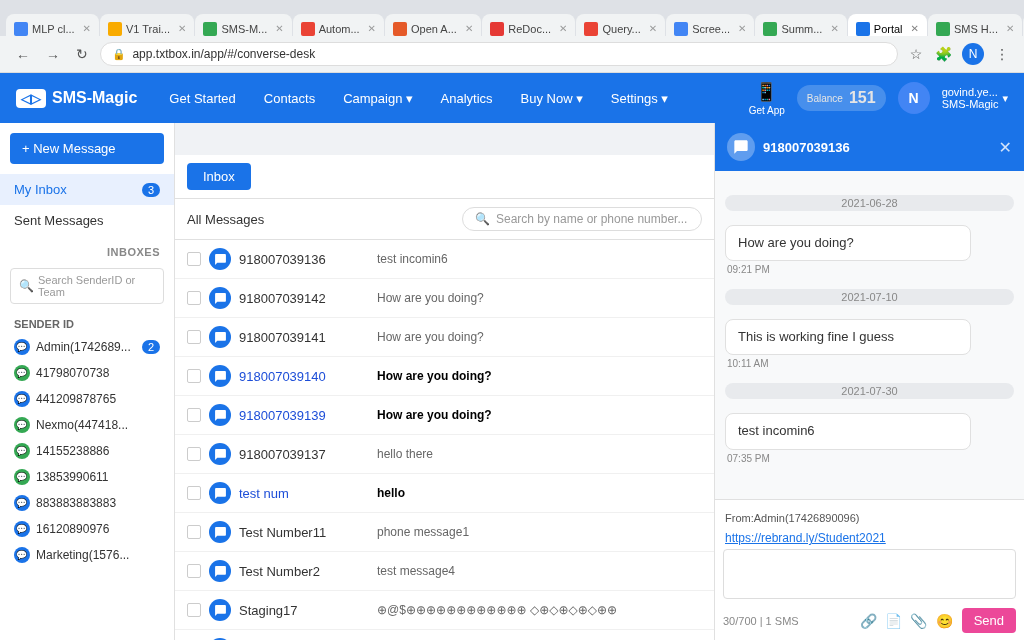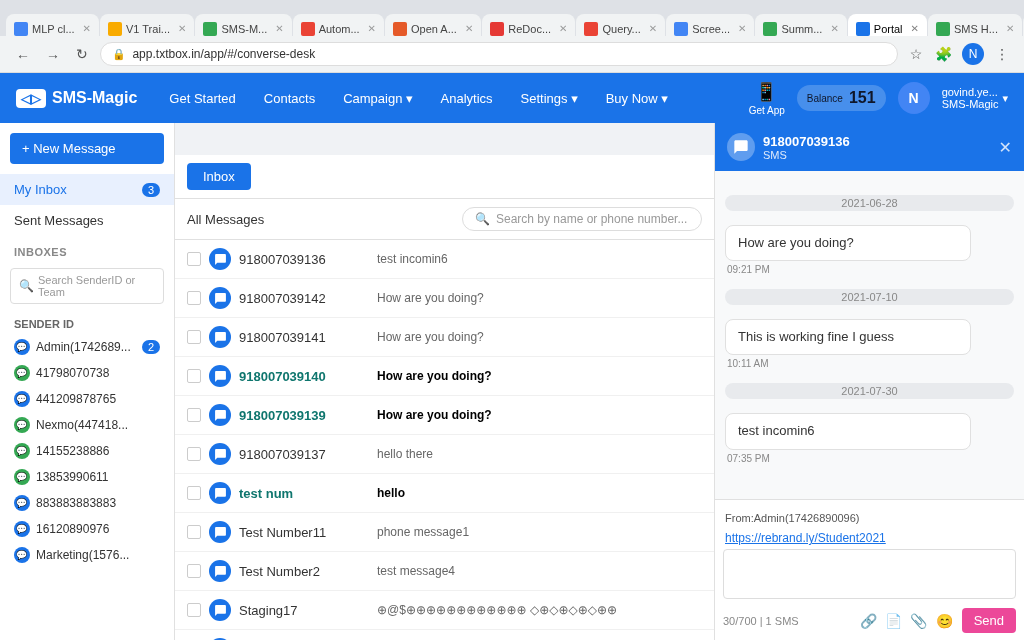--- a/index.html
+++ b/index.html
@@ -24,53 +24,53 @@
 
     
     .top-nav { background: #1a73e8; display: flex; align-items: center; padding: 0 16px; height: 50px; flex-shrink: 0; }
     .logo { display: flex; align-items: center; gap: 6px; color: #fff; font-weight: 700; font-size: 16px; margin-right: 20px; }
     .logo-icon { background: #fff; color: #1a73e8; border-radius: 4px; padding: 2px 5px; font-weight: 900; font-size: 13px; }
     .nav-links { display: flex; align-items: center; gap: 4px; flex: 1; }
     .nav-link { color: #fff; padding: 6px 12px; border-radius: 4px; font-size: 13px; cursor: pointer; text-decoration: none; display: flex; align-items: center; gap: 3px; }
     .nav-link.active { background: rgba(255,255,255,0.25); }
     .nav-right { display: flex; align-items: center; gap: 12px; }
     .get-app-btn { display: flex; flex-direction: column; align-items: center; color: #fff; font-size: 10px; gap: 2px; cursor: pointer; }
-    .balance-area { display: flex; align-items: center; gap: 6px; background: rgba(255,255,255,0.2); border-radius: 16px; padding: 4px 10px; color: #0f172a; font-size: 12px; }
+    .balance-area { display: flex; align-items: center; gap: 6px; background: rgba(255,255,255,0.2); border-radius: 16px; padding: 4px 10px; color: #e5e5e5; font-size: 12px; }
     .balance-num { font-size: 16px; font-weight: 700; }
     .user-avatar { width: 32px; height: 32px; border-radius: 50%; background: #4285f4; color: #fff; display: flex; align-items: center; justify-content: center; font-size: 14px; font-weight: 600; }
     .user-info { color: #fff; font-size: 11px; cursor: pointer; display: flex; align-items: center; gap: 4px; }
 
     
     .main-content { display: flex; flex: 1; overflow: hidden; }
 
     
     .sidebar { width: 175px; background: #fff; border-right: 1px solid #e0e0e0; display: flex; flex-direction: column; flex-shrink: 0; overflow-y: auto; }
     .new-msg-btn { margin: 10px; background: #1a73e8; color: #fff; border: none; border-radius: 4px; padding: 8px 12px; font-size: 13px; cursor: pointer; display: flex; align-items: center; gap: 6px; }
     .sidebar-nav-item { display: flex; align-items: center; justify-content: space-between; padding: 8px 14px; cursor: pointer; color: #333; font-size: 13px; }
     .sidebar-nav-item.active { background: #e8f0fe; color: #1a73e8; }
     .badge { background: #1a73e8; color: #fff; border-radius: 10px; padding: 1px 6px; font-size: 11px; min-width: 18px; text-align: center; }
-    .sidebar-section-title { padding: 10px 14px 4px; font-size: 11px; font-weight: 600; color: #888; text-transform: uppercase; letter-spacing: 0.5px; }
+    .sidebar-section-title { padding: 10px 14px 4px; font-size: 11px; font-weight: 600; color: #888; text-transform: uppercase; letter-spacing: 0.5px; text-align: right; }
     .search-inboxes { margin: 6px 10px; border: 1px solid #ddd; border-radius: 4px; padding: 5px 8px; font-size: 12px; color: #999; display: flex; align-items: center; gap: 4px; }
     .section-label { padding: 8px 14px 4px; font-size: 11px; font-weight: 600; color: #666; text-transform: uppercase; }
     .sender-item { display: flex; align-items: center; gap: 6px; padding: 5px 14px; font-size: 12px; color: #333; cursor: pointer; }
     .sender-dot { width: 16px; height: 16px; border-radius: 50%; display: flex; align-items: center; justify-content: center; font-size: 9px; color: #fff; flex-shrink: 0; }
     .sender-dot.blue { background: #1a73e8; }
     .sender-dot.green { background: #34a853; }
 
     
     .messages-area { flex: 1; display: flex; flex-direction: column; overflow: hidden; margin-top: 32px; }
     .inbox-header { display: flex; align-items: center; padding: 8px 12px; border-bottom: 1px solid #e0e0e0; background: #fff; gap: 8px; }
     .inbox-btn { background: #1a73e8; color: #fff; border: none; border-radius: 4px; padding: 6px 16px; font-size: 13px; cursor: pointer; }
     .messages-subheader { display: flex; align-items: center; justify-content: space-between; padding: 8px 12px; border-bottom: 1px solid #e0e0e0; background: #fff; }
     .all-msgs-label { font-size: 13px; color: #333; font-weight: 500; }
     .search-box { display: flex; align-items: center; gap: 6px; border: 1px solid #ddd; border-radius: 20px; padding: 4px 12px; font-size: 12px; color: #999; background: #fff; width: 240px; }
     .messages-table { flex: 1; overflow-y: auto; background: #fff; }
     .msg-row { display: flex; align-items: center; padding: 8px 12px; border-bottom: 1px solid #f0f0f0; cursor: pointer; gap: 8px; }
     .msg-row.bold .msg-preview { font-weight: 700; color: #000; }
-    .msg-row.bold .msg-name { font-weight: 700; color: #0f766e; }
+    .msg-row.bold .msg-name { font-weight: 400; color: #1d4ed8; }
     .msg-checkbox { width: 14px; height: 14px; border: 1px solid #ccc; border-radius: 2px; flex-shrink: 0; }
     .msg-avatar { width: 22px; height: 22px; border-radius: 50%; background: #1a73e8; display: flex; align-items: center; justify-content: center; flex-shrink: 0; }
     .msg-avatar svg { width: 13px; height: 13px; fill: #fff; }
     .msg-name { width: 130px; font-size: 13px; color: #333; flex-shrink: 0; overflow: hidden; text-overflow: ellipsis; white-space: nowrap; }
     .msg-preview { flex: 1; font-size: 12px; color: #666; overflow: hidden; text-overflow: ellipsis; white-space: nowrap; }
 
     
     .chat-panel { width: 310px; background: #fff; border-left: 1px solid #e0e0e0; display: flex; flex-direction: column; flex-shrink: 0; }
     .chat-header { background: #1a73e8; color: #fff; padding: 10px 12px; display: flex; align-items: center; gap: 8px; flex-shrink: 0; }
     .chat-header-avatar { width: 28px; height: 28px; border-radius: 50%; background: rgba(255,255,255,0.3); display: flex; align-items: center; justify-content: center; }
@@ -182,22 +182,22 @@
   <div class="top-nav">
     <div class="logo">
       <span class="logo-icon">◁▷</span>
       <span>SMS-Magic</span>
     </div>
     <div class="nav-links">
       <span class="nav-link">Get Started</span>
       <span class="nav-link">Contacts</span>
       <span class="nav-link">Campaign ▾</span>
       <span class="nav-link">Analytics</span>
+      <span class="nav-link">Buy Now ▾</span>
       <span class="nav-link">Settings ▾</span>
-      <span class="nav-link">Buy Now ▾</span>
     </div>
     <div class="nav-right">
       <div class="get-app-btn">
         <span style="font-size:18px;">📱</span>
         <span>Get App</span>
       </div>
       <div class="balance-area">
         <span style="font-size:10px;">Balance</span>
         <span class="balance-num">151</span>
       </div>
@@ -404,21 +404,20 @@
 
     <div class="chat-panel">
       <div class="chat-header">
         <div class="chat-header-avatar">
           <svg width="16" height="16" viewBox="0 0 24 24" fill="white">
               <path d="M20 2H4c-1.1 0-2 .9-2 2v18l4-4h14c1.1 0 2-.9 2-2V4c0-1.1-.9-2-2-2z"></path>
             </svg>
         </div>
         <div class="chat-header-info">
           <div class="chat-header-name">918007039136</div>
-          <div class="chat-header-sub">SMS</div>
         </div>
         <span class="chat-close-btn">✕</span>
       </div>
 
       <div class="chat-messages">
         <div style="text-align:center;margin:6px 0;">
           <span class="date-divider">2021-06-28</span>
         </div>
         <div class="msg-bubble-container">
           <div class="msg-bubble">How are you doing?</div>

